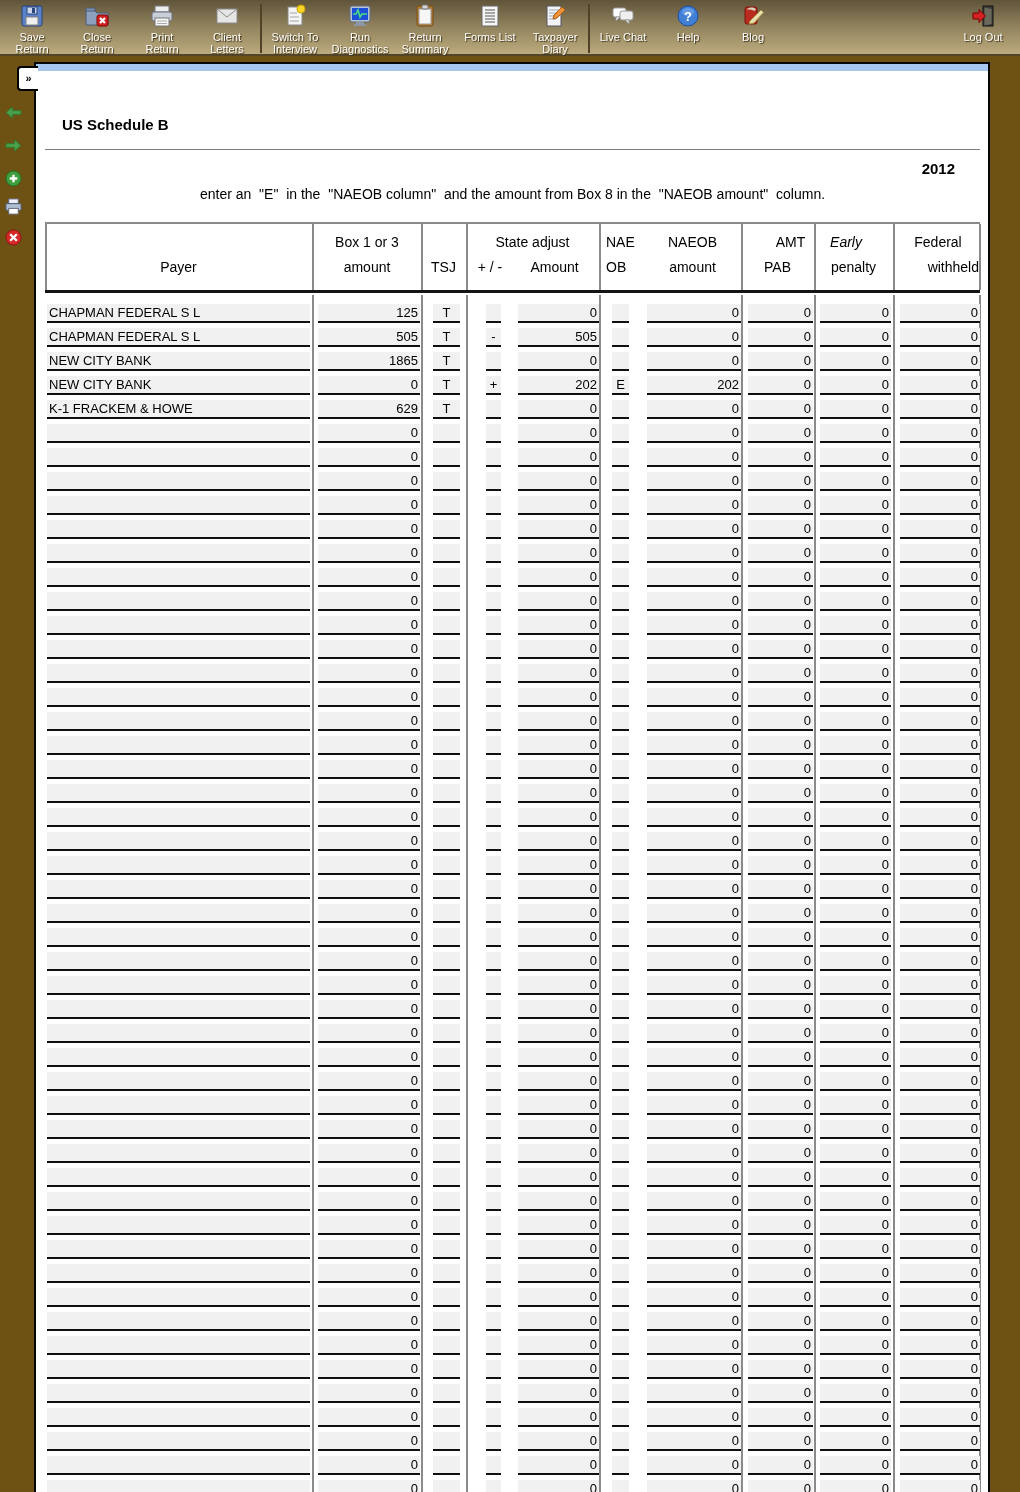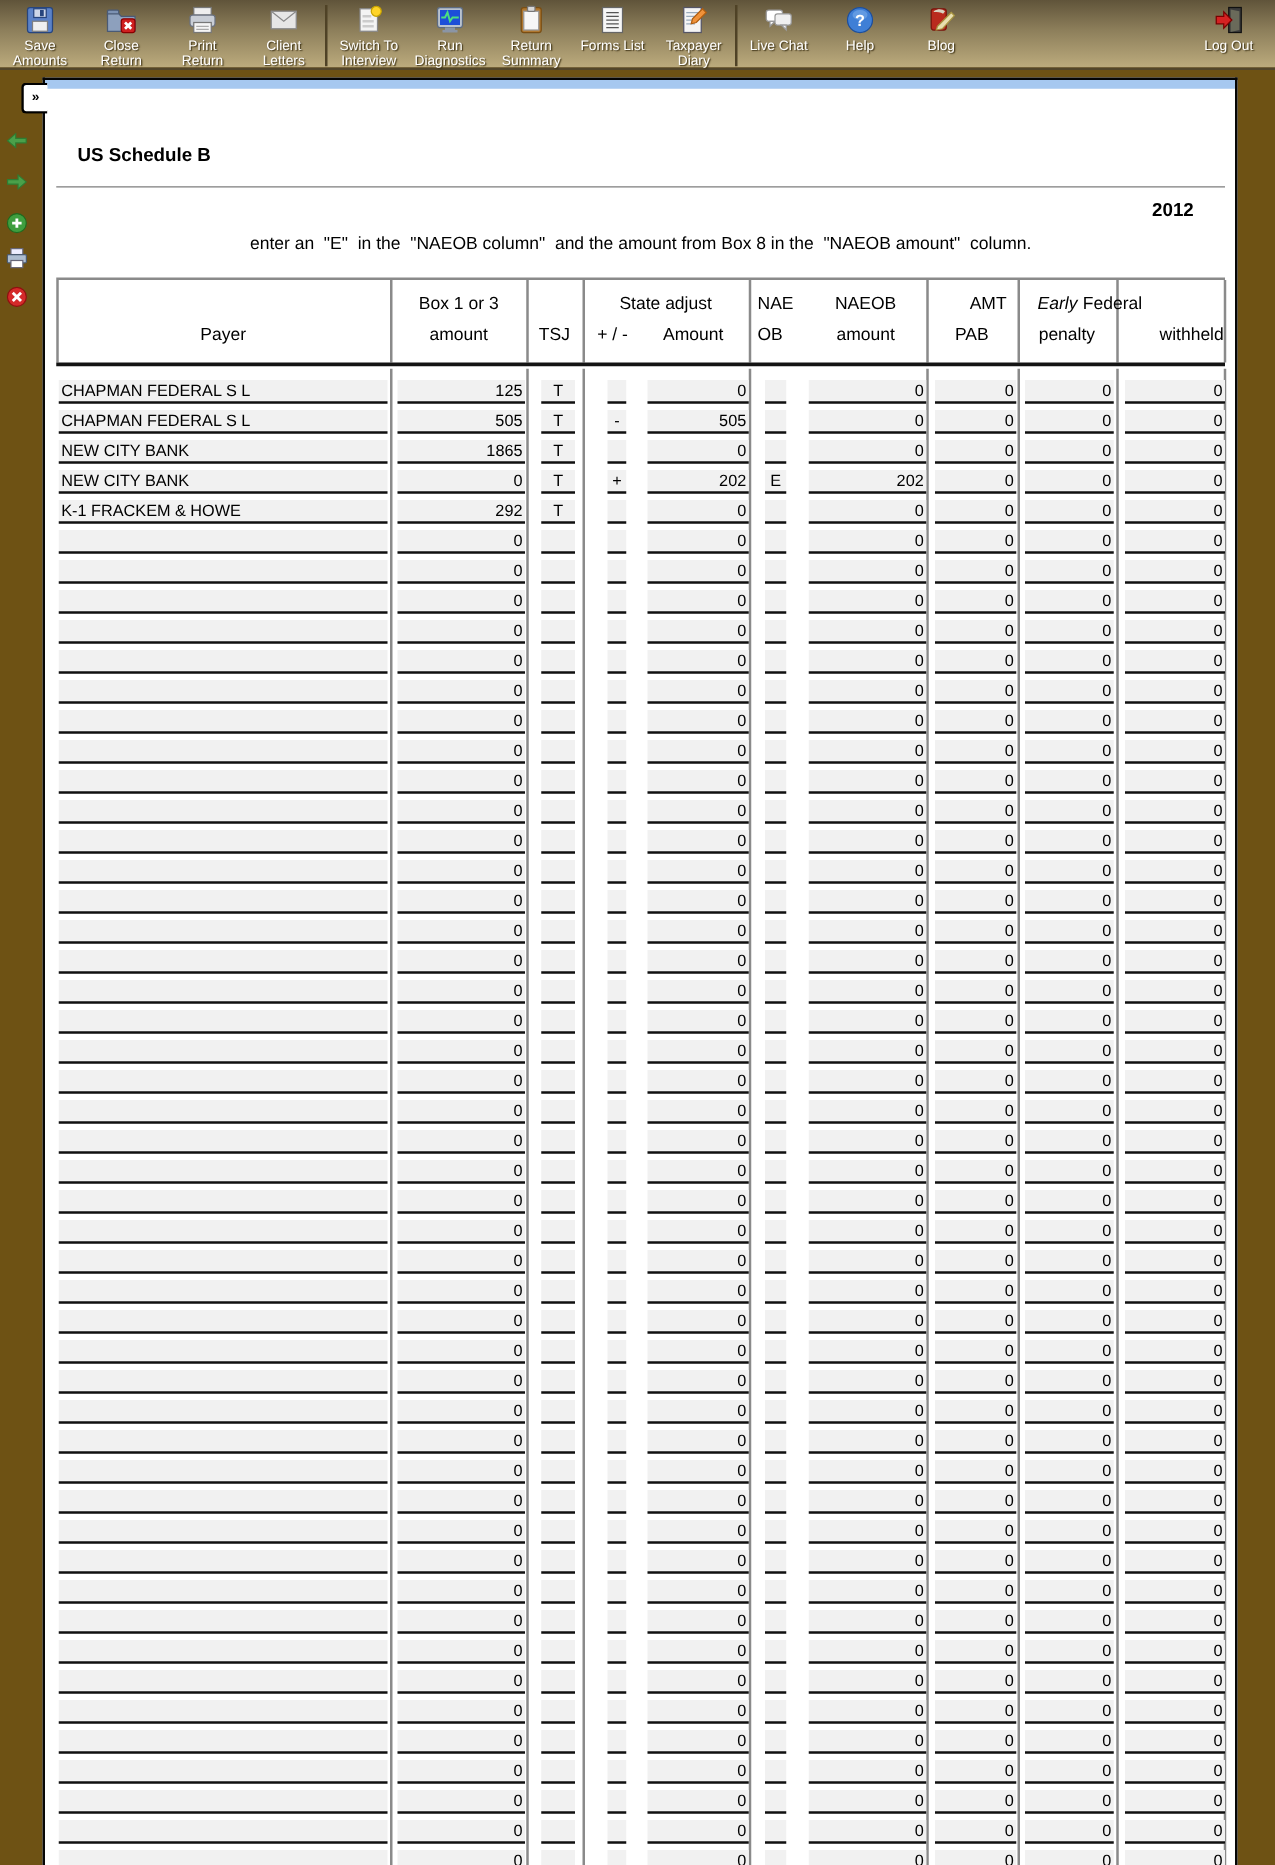--- a/index.html
+++ b/index.html
@@ -76,21 +76,21 @@
       <div class="tb-btn">
     <span class="tb-icon">
           <svg width="26" height="26" viewBox="0 0 26 26">
             <rect x="3" y="3" width="20" height="20" rx="2" fill="#5b82c8" stroke="#27457e"></rect>
             <rect x="8" y="4" width="10" height="7" fill="#cdd6e8" stroke="#27457e"></rect>
             <rect x="13" y="5" width="3" height="5" fill="#27457e"></rect>
             <rect x="7" y="14" width="12" height="8" fill="#f0f0f0" stroke="#808080"></rect>
           </svg>
         </span>
     <span class="tb-label">Save
-Amounts</span>
+Return</span>
   </div>
       <div class="tb-btn">
     <span class="tb-icon">
           <svg width="26" height="26" viewBox="0 0 26 26">
             <rect x="2" y="5" width="9" height="5" rx="1" fill="#7d92b3" stroke="#4a5a75"></rect>
             <path d="M2 8 h9 l2 2 h11 v12 h-22 z" fill="#8da0bd" stroke="#4a5a75"></path>
             <rect x="13" y="12" width="11" height="11" rx="2" fill="#cf2020" stroke="#8a0000"></rect>
             <path d="M16 15 l5 5 M21 15 l-5 5" stroke="#fff" stroke-width="2.2"></path>
           </svg>
         </span>
@@ -286,21 +286,21 @@
     <div class="abs hdr c" style="left:468px;top:259px;width:44px;">+ / -</div>
     <div class="abs hdr c" style="left:512px;top:259px;width:85px;">Amount</div>
     <div class="abs hdr" style="left:606px;top:234px;">NAE</div>
     <div class="abs hdr" style="left:606px;top:259px;">OB</div>
     <div class="abs hdr c" style="left:645px;top:234px;width:95px;">NAEOB</div>
     <div class="abs hdr c" style="left:645px;top:259px;width:95px;">amount</div>
     <div class="abs hdr c" style="left:754px;top:234px;width:73px;">AMT</div>
     <div class="abs hdr c" style="left:741px;top:259px;width:73px;">PAB</div>
     <div class="abs hdr c" style="left:814px;top:234px;width:64px;font-style:italic;">Early</div>
     <div class="abs hdr c" style="left:814px;top:259px;width:79px;">penalty</div>
-    <div class="abs hdr c" style="left:856px;top:234px;width:68px;">Federal</div>
+    <div class="abs hdr c" style="left:904px;top:234px;width:68px;">Federal</div>
     <div class="abs hdr c" style="left:893px;top:259px;width:86px;text-align:right;">withheld</div>
 
     <div class="hdr-bottom"></div>
 
     <div class="vline" style="left:312px;"></div>
     <div class="vline" style="left:421px;"></div>
     <div class="vline" style="left:466px;"></div>
     <div class="vline" style="left:599px;"></div>
     <div class="vline" style="left:741px;"></div>
     <div class="vline" style="left:814px;"></div>
@@ -351,21 +351,21 @@
     <div class="fld ctr f-sign">+</div>
     <div class="fld num f-adjamt">202</div>
     <div class="fld ctr f-flag">E</div>
     <div class="fld num f-namt">202</div>
     <div class="fld num f-amtpab">0</div>
     <div class="fld num f-early">0</div>
     <div class="fld num f-fed">0</div>
   </div>
         <div class="row">
     <div class="fld f-payer">K-1 FRACKEM &amp; HOWE</div>
-    <div class="fld num f-box">292</div>
+    <div class="fld num f-box">629</div>
     <div class="fld ctr f-tsj">T</div>
     <div class="fld ctr f-sign"></div>
     <div class="fld num f-adjamt">0</div>
     <div class="fld ctr f-flag"></div>
     <div class="fld num f-namt">0</div>
     <div class="fld num f-amtpab">0</div>
     <div class="fld num f-early">0</div>
     <div class="fld num f-fed">0</div>
   </div>
         <div class="row">

